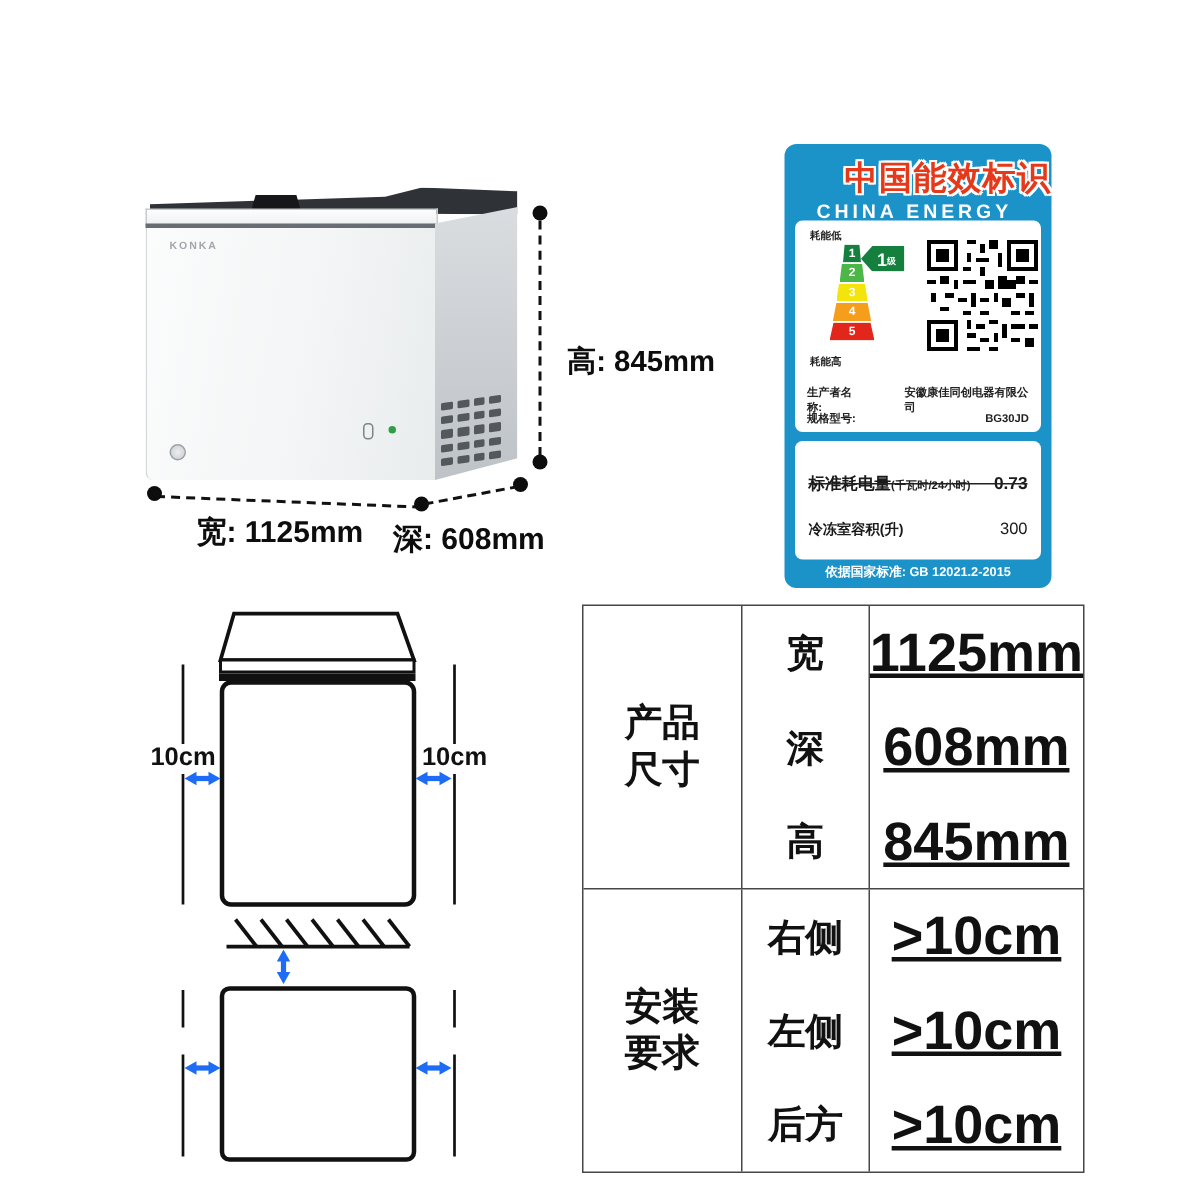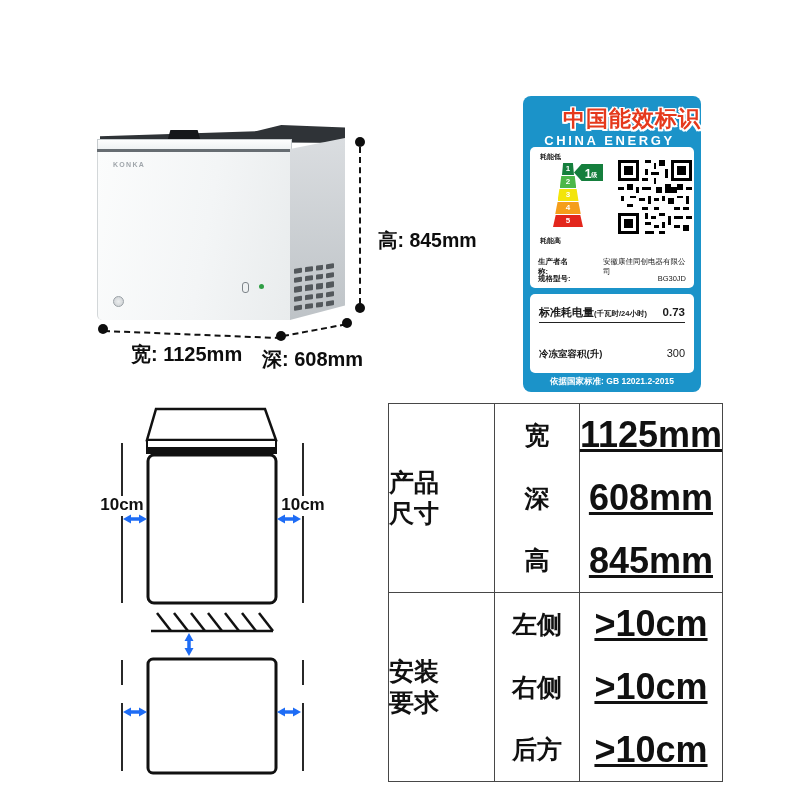--- a/index.html
+++ b/index.html
@@ -59,39 +59,39 @@
           color:#fff;font-size:8px;font-weight:700;text-align:center;line-height:12px;}
   .el-grade{position:absolute;left:44px;top:17px;width:29px;height:17px;background:#157f3d;
             clip-path:polygon(26% 0,100% 0,100% 100%,26% 100%,0 50%);color:#fff;text-align:center;
             padding-left:5px;box-sizing:border-box;line-height:17px;}
   .el-grade .n{font-size:12px;font-weight:800;}
   .el-grade .s{font-size:6px;font-weight:700;vertical-align:1px;}
   .el-qr{position:absolute;left:88px;top:13px;width:74px;height:74px;}
   .el-field{position:absolute;left:8px;right:8px;display:flex;justify-content:space-between;
             font-size:7.5px;color:#222;}
   .el-field .lab{font-weight:600;}
-  .el-field .val{font-weight:400;margin-left:28px;}
+  .el-field .val{font-weight:700;margin-left:28px;}
   .el-f1{top:110px;} .el-f2{top:127px;gap:11px;}
   .el-metric{position:absolute;left:9px;right:9px;display:flex;justify-content:space-between;
              align-items:baseline;color:#1a1a1a;}
-  .el-m1{top:8px;} .el-m1 .lab{font-size:11px;font-weight:700;} .el-m1 .unit{font-size:7.5px;font-weight:600;}
+  .el-m1{top:19px;} .el-m1 .lab{font-size:11px;font-weight:700;} .el-m1 .unit{font-size:7.5px;font-weight:600;}
   .el-m1 .val{font-size:11.5px;font-weight:700;}
   .el-mdiv{position:absolute;left:9px;right:9px;top:28px;border-top:1.3px solid #222;}
   .el-m2{top:53px;} .el-m2 .lab{font-size:9.5px;font-weight:600;} .el-m2 .val{font-size:11px;font-weight:400;}
   .el-footer{position:absolute;left:0;right:0;top:280px;text-align:center;font-size:8.5px;
              font-weight:700;color:#fff;}
   
   .diagram{position:absolute;left:60px;top:398px;}
   
   .spec-table{position:absolute;left:388px;top:403px;width:333px;height:377px;
               border:1.5px solid #474747;display:flex;flex-direction:column;background:#fff;}
   .spec-group{flex:1;display:flex;min-height:0;}
   .spec-group.first{border-bottom:1.5px solid #474747;}
   .spec-cat{width:105px;border-right:1.5px solid #474747;display:flex;align-items:center;
-            }
+            justify-content:center;}
   .spec-cat span{display:block;width:2em;font-size:25px;font-weight:700;line-height:1.25;
                  word-break:break-all;text-align:center;}
   .spec-labels{width:84px;border-right:1.5px solid #474747;display:flex;flex-direction:column;}
   .spec-values{flex:1;display:flex;flex-direction:column;}
   .spec-cell{flex:1;display:flex;align-items:center;justify-content:center;font-weight:700;}
   .spec-labels .spec-cell{font-size:25px;}
   .spec-values .spec-cell{font-size:36px;text-decoration:underline;}
 </style>
 </head>
 <body>
@@ -266,22 +266,22 @@
         <div class="spec-cell">1125mm</div>
         <div class="spec-cell">608mm</div>
         <div class="spec-cell">845mm</div>
       </div>
     </div>
     <div class="spec-group">
       <div class="spec-cat">
         <span>安装要求</span>
       </div>
       <div class="spec-labels">
+        <div class="spec-cell">右侧</div>
         <div class="spec-cell">左侧</div>
-        <div class="spec-cell">右侧</div>
         <div class="spec-cell">后方</div>
       </div>
       <div class="spec-values">
         <div class="spec-cell">&gt;10cm</div>
         <div class="spec-cell">&gt;10cm</div>
         <div class="spec-cell">&gt;10cm</div>
       </div>
     </div>
   </div>
 

